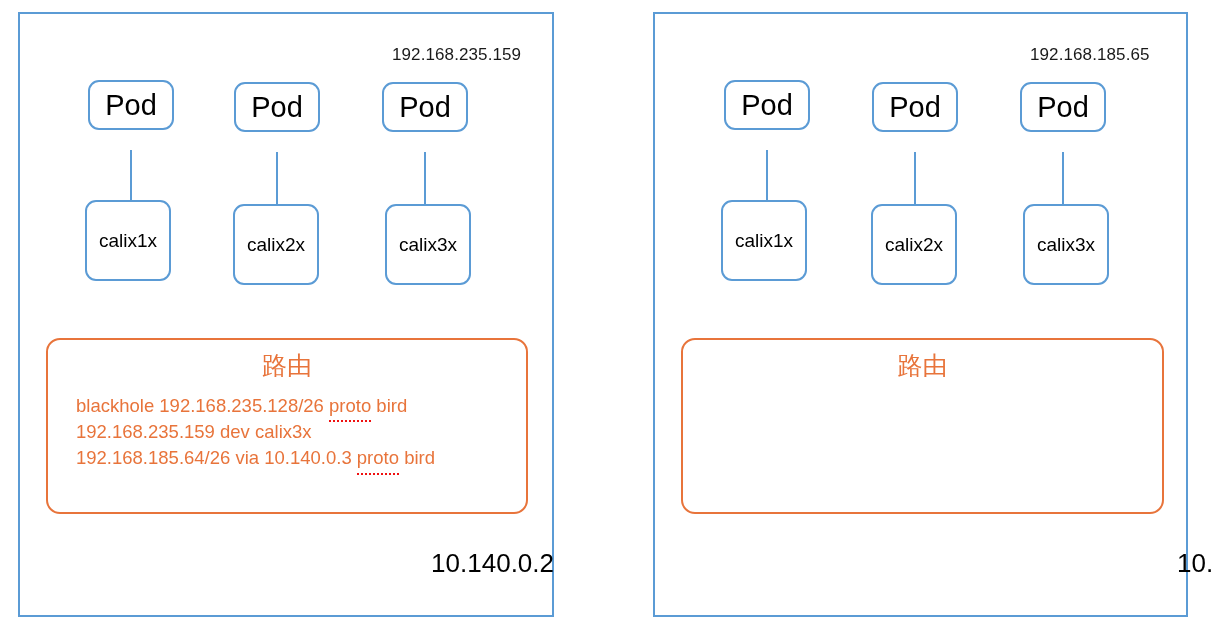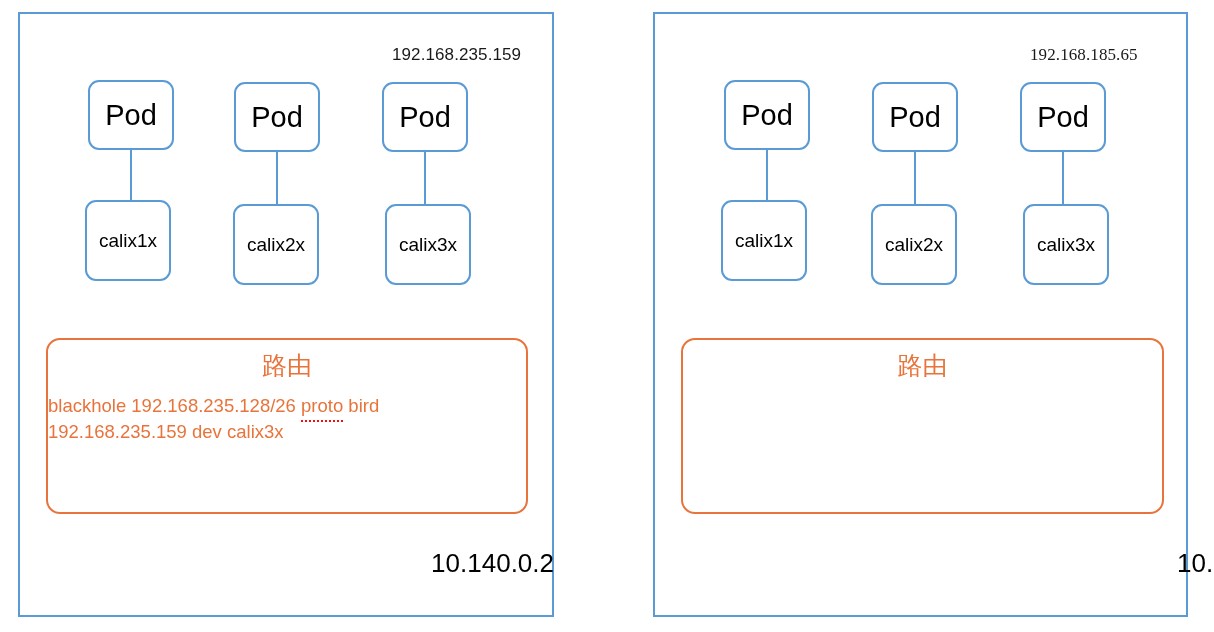--- a/index.html
+++ b/index.html
@@ -48,21 +48,21 @@
     border-radius: 11px;
     background: #ffffff;
     box-sizing: border-box;
     display: flex;
     align-items: center;
     justify-content: center;
     color: #000000;
   }
   .pod-box {
     width: 86px;
-    height: 70px;
+    height: 50px;
     font-size: 29px;
   }
   .calix-box {
     width: 86px;
     height: 81px;
     font-size: 19px;
   }
 
   
   .connector {
@@ -86,21 +86,21 @@
   .route-title {
     text-align: center;
     font-size: 25px;
     margin-top: 12px;
     color: #e8743b;
     font-family: "DejaVu Sans", "Liberation Sans", sans-serif;
     line-height: 1.15;
   }
   .route-lines {
     margin-top: 12px;
-    padding-left: 0;
+    padding-left: 28px;
     font-size: 18.5px;
     line-height: 1.42;
     color: #e8743b;
     white-space: nowrap;
   }
   .route-line { display: block; }
 
   .misspell {
     position: relative;
     display: inline-block;
@@ -160,28 +160,29 @@
   <div class="connector" style="left:424px; top:152px; height:52px;"></div>
   <div class="rbox calix-box" style="left:385px; top:204px;">
     <span>calix3x</span>
   </div>
 
   <div class="route-box left">
     <div class="route-title">路由</div>
     <div class="route-lines">
       <span class="route-line"><span>blackhole 192.168.235.128/26 </span><span class="misspell">proto</span><span> bird</span></span>
       <span class="route-line"><span>192.168.235.159 dev calix3x</span></span>
+      <span class="route-line"><span>192.168.185.64/26 via 10.140.0.3 </span><span class="misspell">proto</span><span> bird</span></span>
     </div>
   </div>
 
   <div class="node-ip-label" style="left:18px; top:548px; width:536px;">10.140.0.2</div>
 
   <div class="node-panel right"></div>
 
-  <div class="pod-ip-label" style="left:1030px; top:45px;font-family:Liberation Serif, serif;">192.168.185.65</div>
+  <div class="pod-ip-label" style="left:1030px; top:45px;">192.168.185.65</div>
 
   <div class="rbox pod-box" style="left:724px; top:80px;">
     <span>Pod</span>
   </div>
   <div class="connector" style="left:766px; top:150px; height:50px;"></div>
   <div class="rbox calix-box" style="left:721px; top:200px;">
     <span>calix1x</span>
   </div>
 
   <div class="rbox pod-box" style="left:872px; top:82px;">

